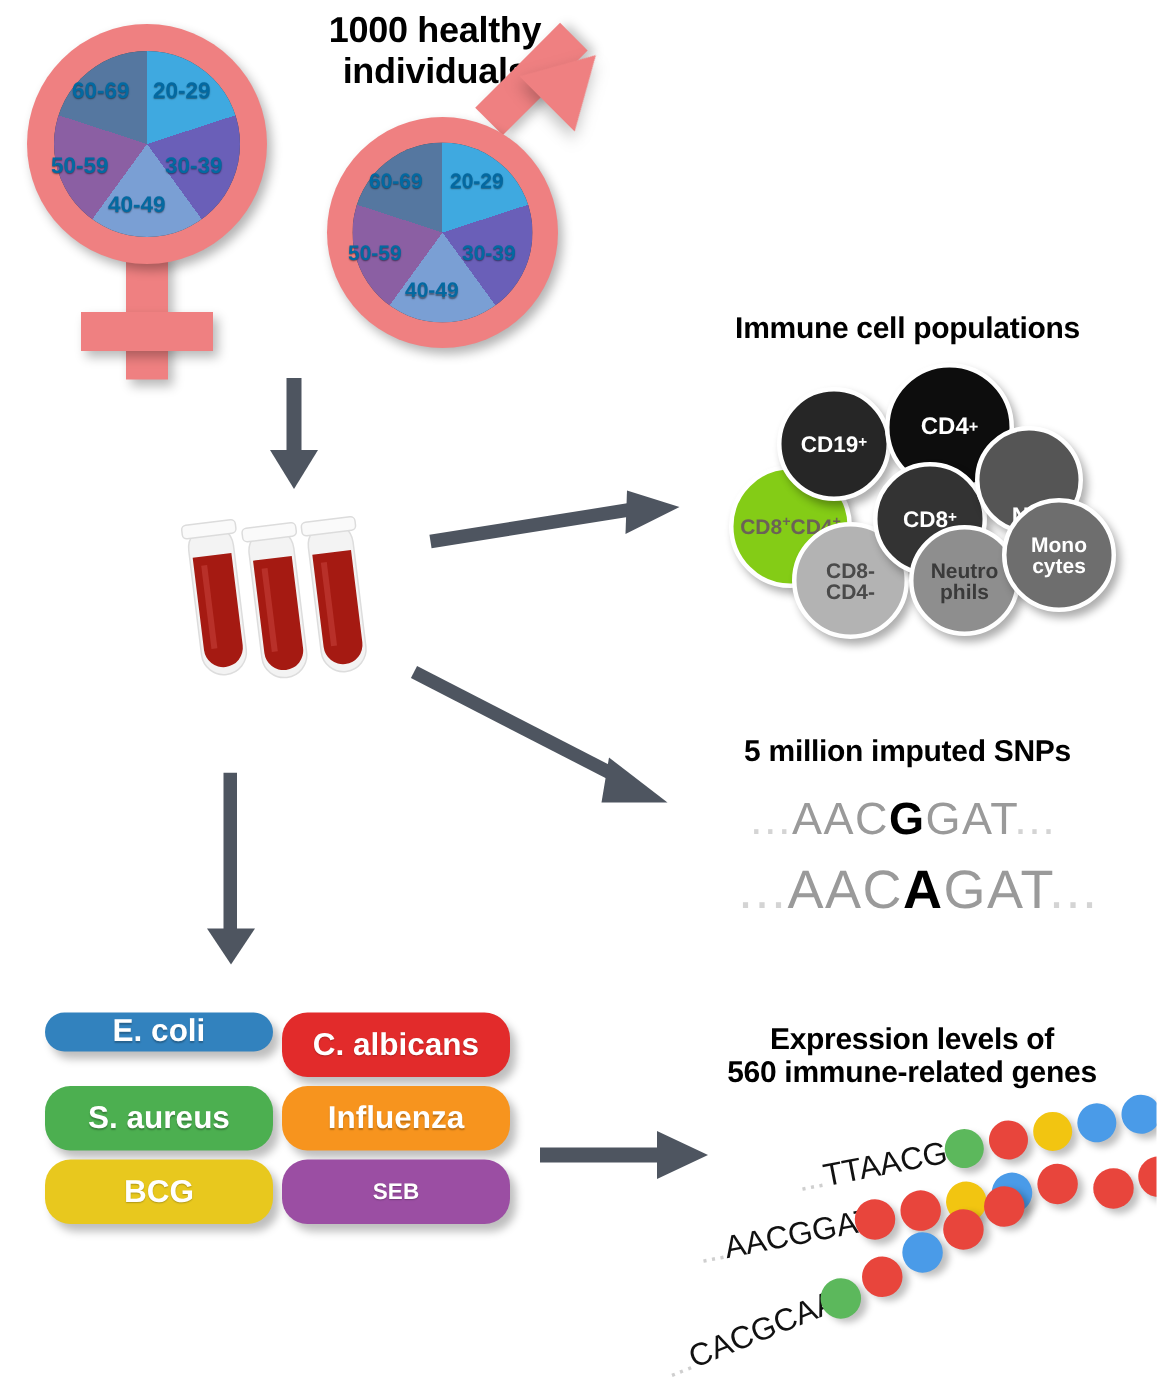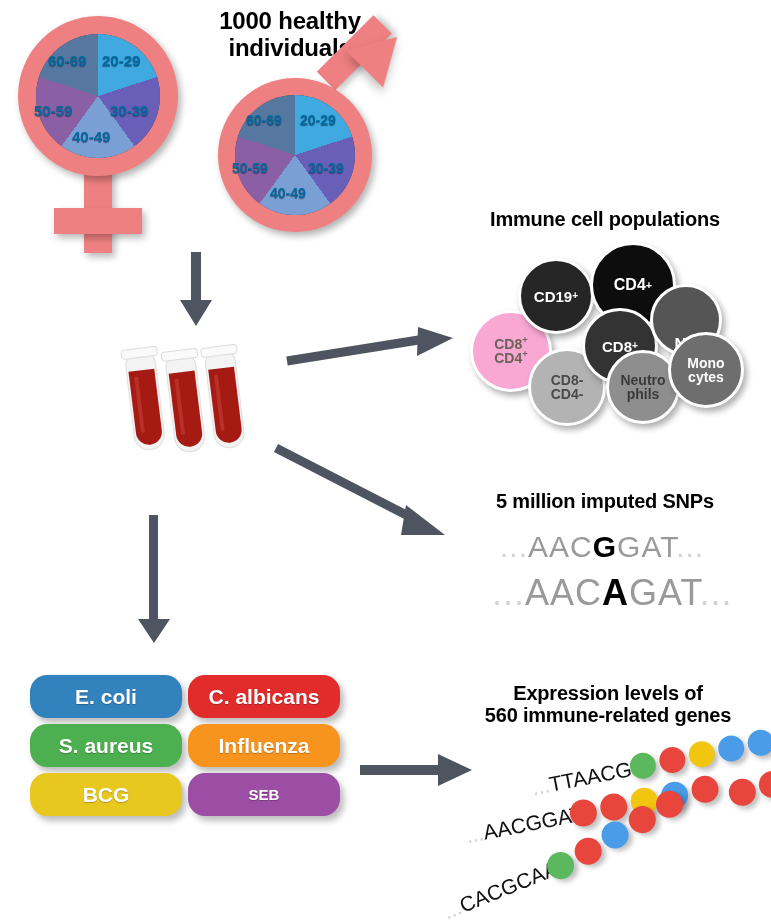--- a/index.html
+++ b/index.html
@@ -144,21 +144,21 @@
 
   <svg class="arrow" style="left:132px;top:515px;" width="44" height="130" viewBox="0 0 44 130">
     <rect x="17" y="0" width="9" height="108" fill="#4E5560"></rect>
     <polygon points="6,104 38,104 22,128" fill="#4E5560"></polygon>
   </svg>
 
   <div class="ttl abs" style="left:450px;top:208px;width:310px;font-size:20px;">Immune cell populations</div>
 
   <div style="position:absolute;left:470px;top:240px;width:275px;height:185px;">
 
-    <div class="cell" style="left:0px;top:70px;width:82px;height:82px;background:#f9a8d4;color:#6b6257;font-size:14px;flex-direction:column;">
+    <div class="cell" style="left:16px;top:70px;width:82px;height:82px;background:#84cc16;color:#6b6257;font-size:14px;flex-direction:row;">
       <div><span>CD8</span><span class="sup">+</span></div>
       <div><span>CD4</span><span class="sup">+</span></div>
     </div>
 
     <div class="cell" style="left:58px;top:108px;width:78px;height:78px;background:#b3b3b3;color:#4a4a4a;font-size:14px;flex-direction:column;">
       <div>CD8-</div>
       <div>CD4-</div>
     </div>
 
     <div class="cell" style="left:48px;top:18px;width:76px;height:76px;background:#262626;color:#ffffff;font-size:15px;">
@@ -195,21 +195,21 @@
 
   <div class="seq" style="left:500px;top:530px;font-size:30px;">
     <span class="dim">...</span><span class="mid">AAC</span><b>G</b><span class="mid">GAT</span><span class="dim">...</span>
   </div>
 
   <div class="seq" style="left:492px;top:572px;font-size:36px;">
     <span class="dim">...</span><span class="mid">AAC</span><b>A</b><span class="mid">GAT</span><span class="dim">...</span>
   </div>
 
   <div style="position:absolute;left:30px;top:675px;width:320px;height:220px;">
-    <div class="pill" style="left:0px;top:0px;width:152px;height:43px;background:#3282BE;font-size:21px;">
+    <div class="pill" style="left:0px;top:0px;width:152px;height:26px;background:#3282BE;font-size:21px;">
       <span>E. coli</span>
     </div>
     <div class="pill" style="left:158px;top:0px;width:152px;height:43px;background:#E22B2B;font-size:21px;">
       <span>C. albicans</span>
     </div>
     <div class="pill" style="left:0px;top:49px;width:152px;height:43px;background:#4CAF50;font-size:21px;">
       <span>S. aureus</span>
     </div>
     <div class="pill" style="left:158px;top:49px;width:152px;height:43px;background:#F7941E;font-size:21px;">
       <span>Influenza</span>

